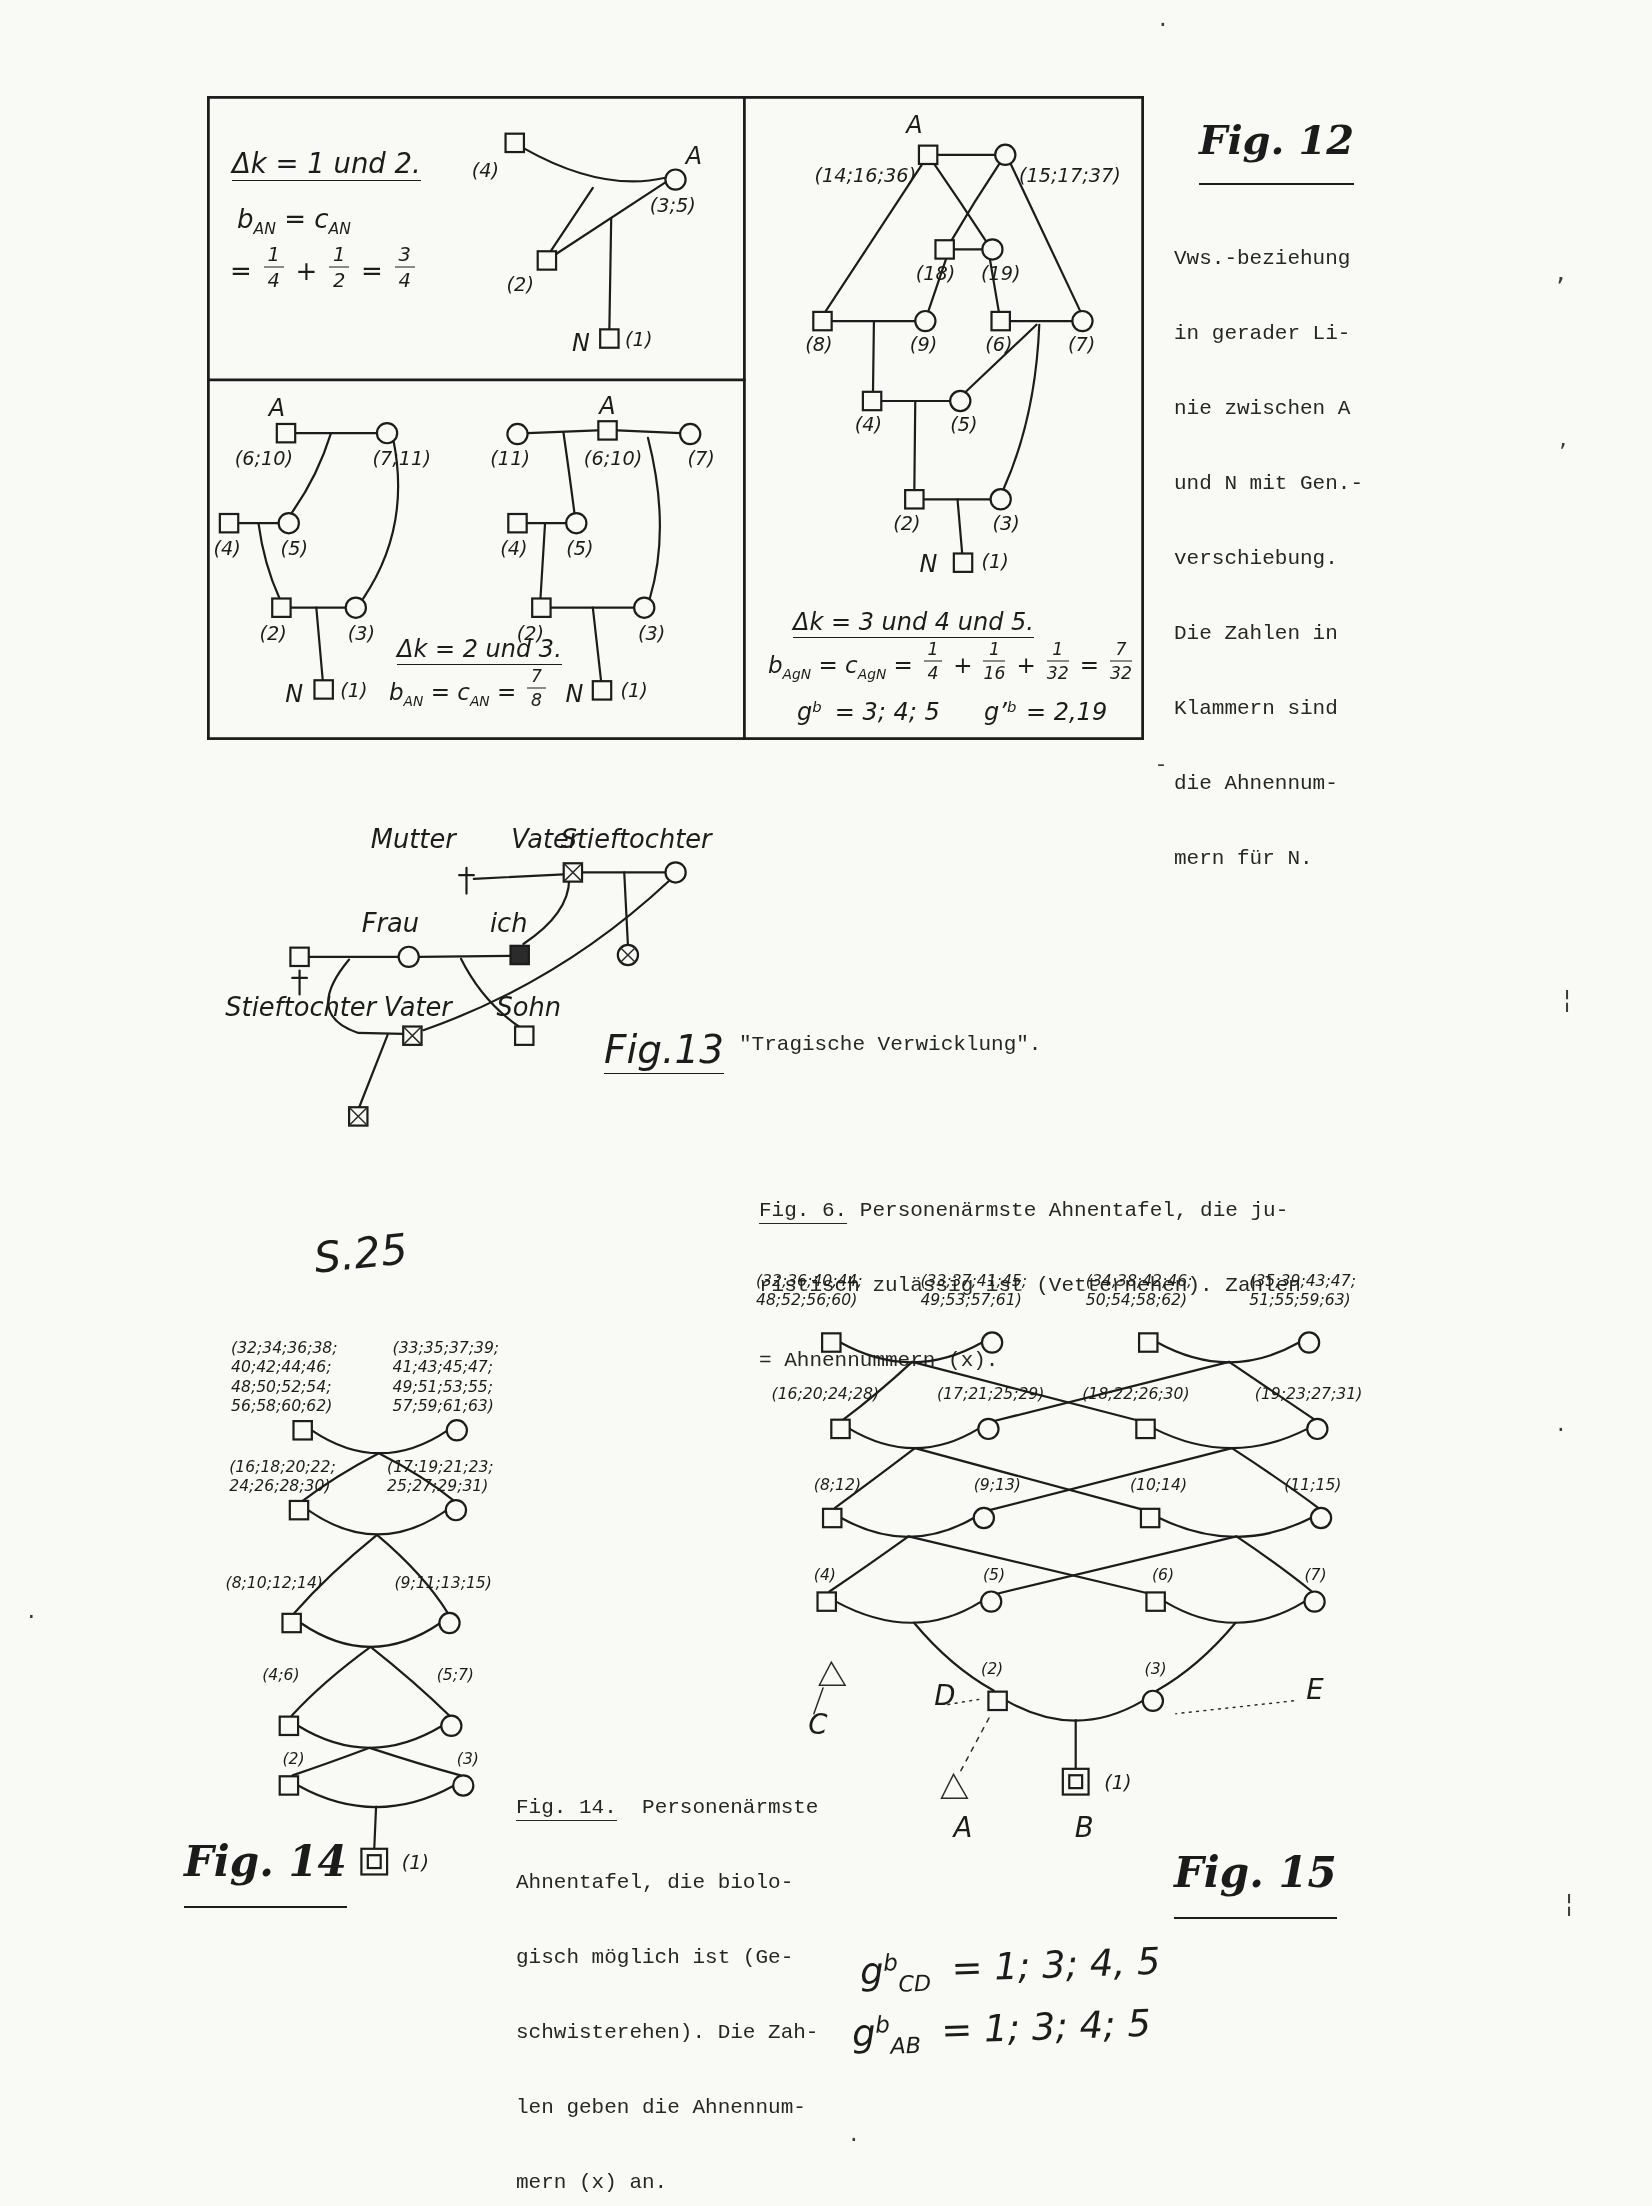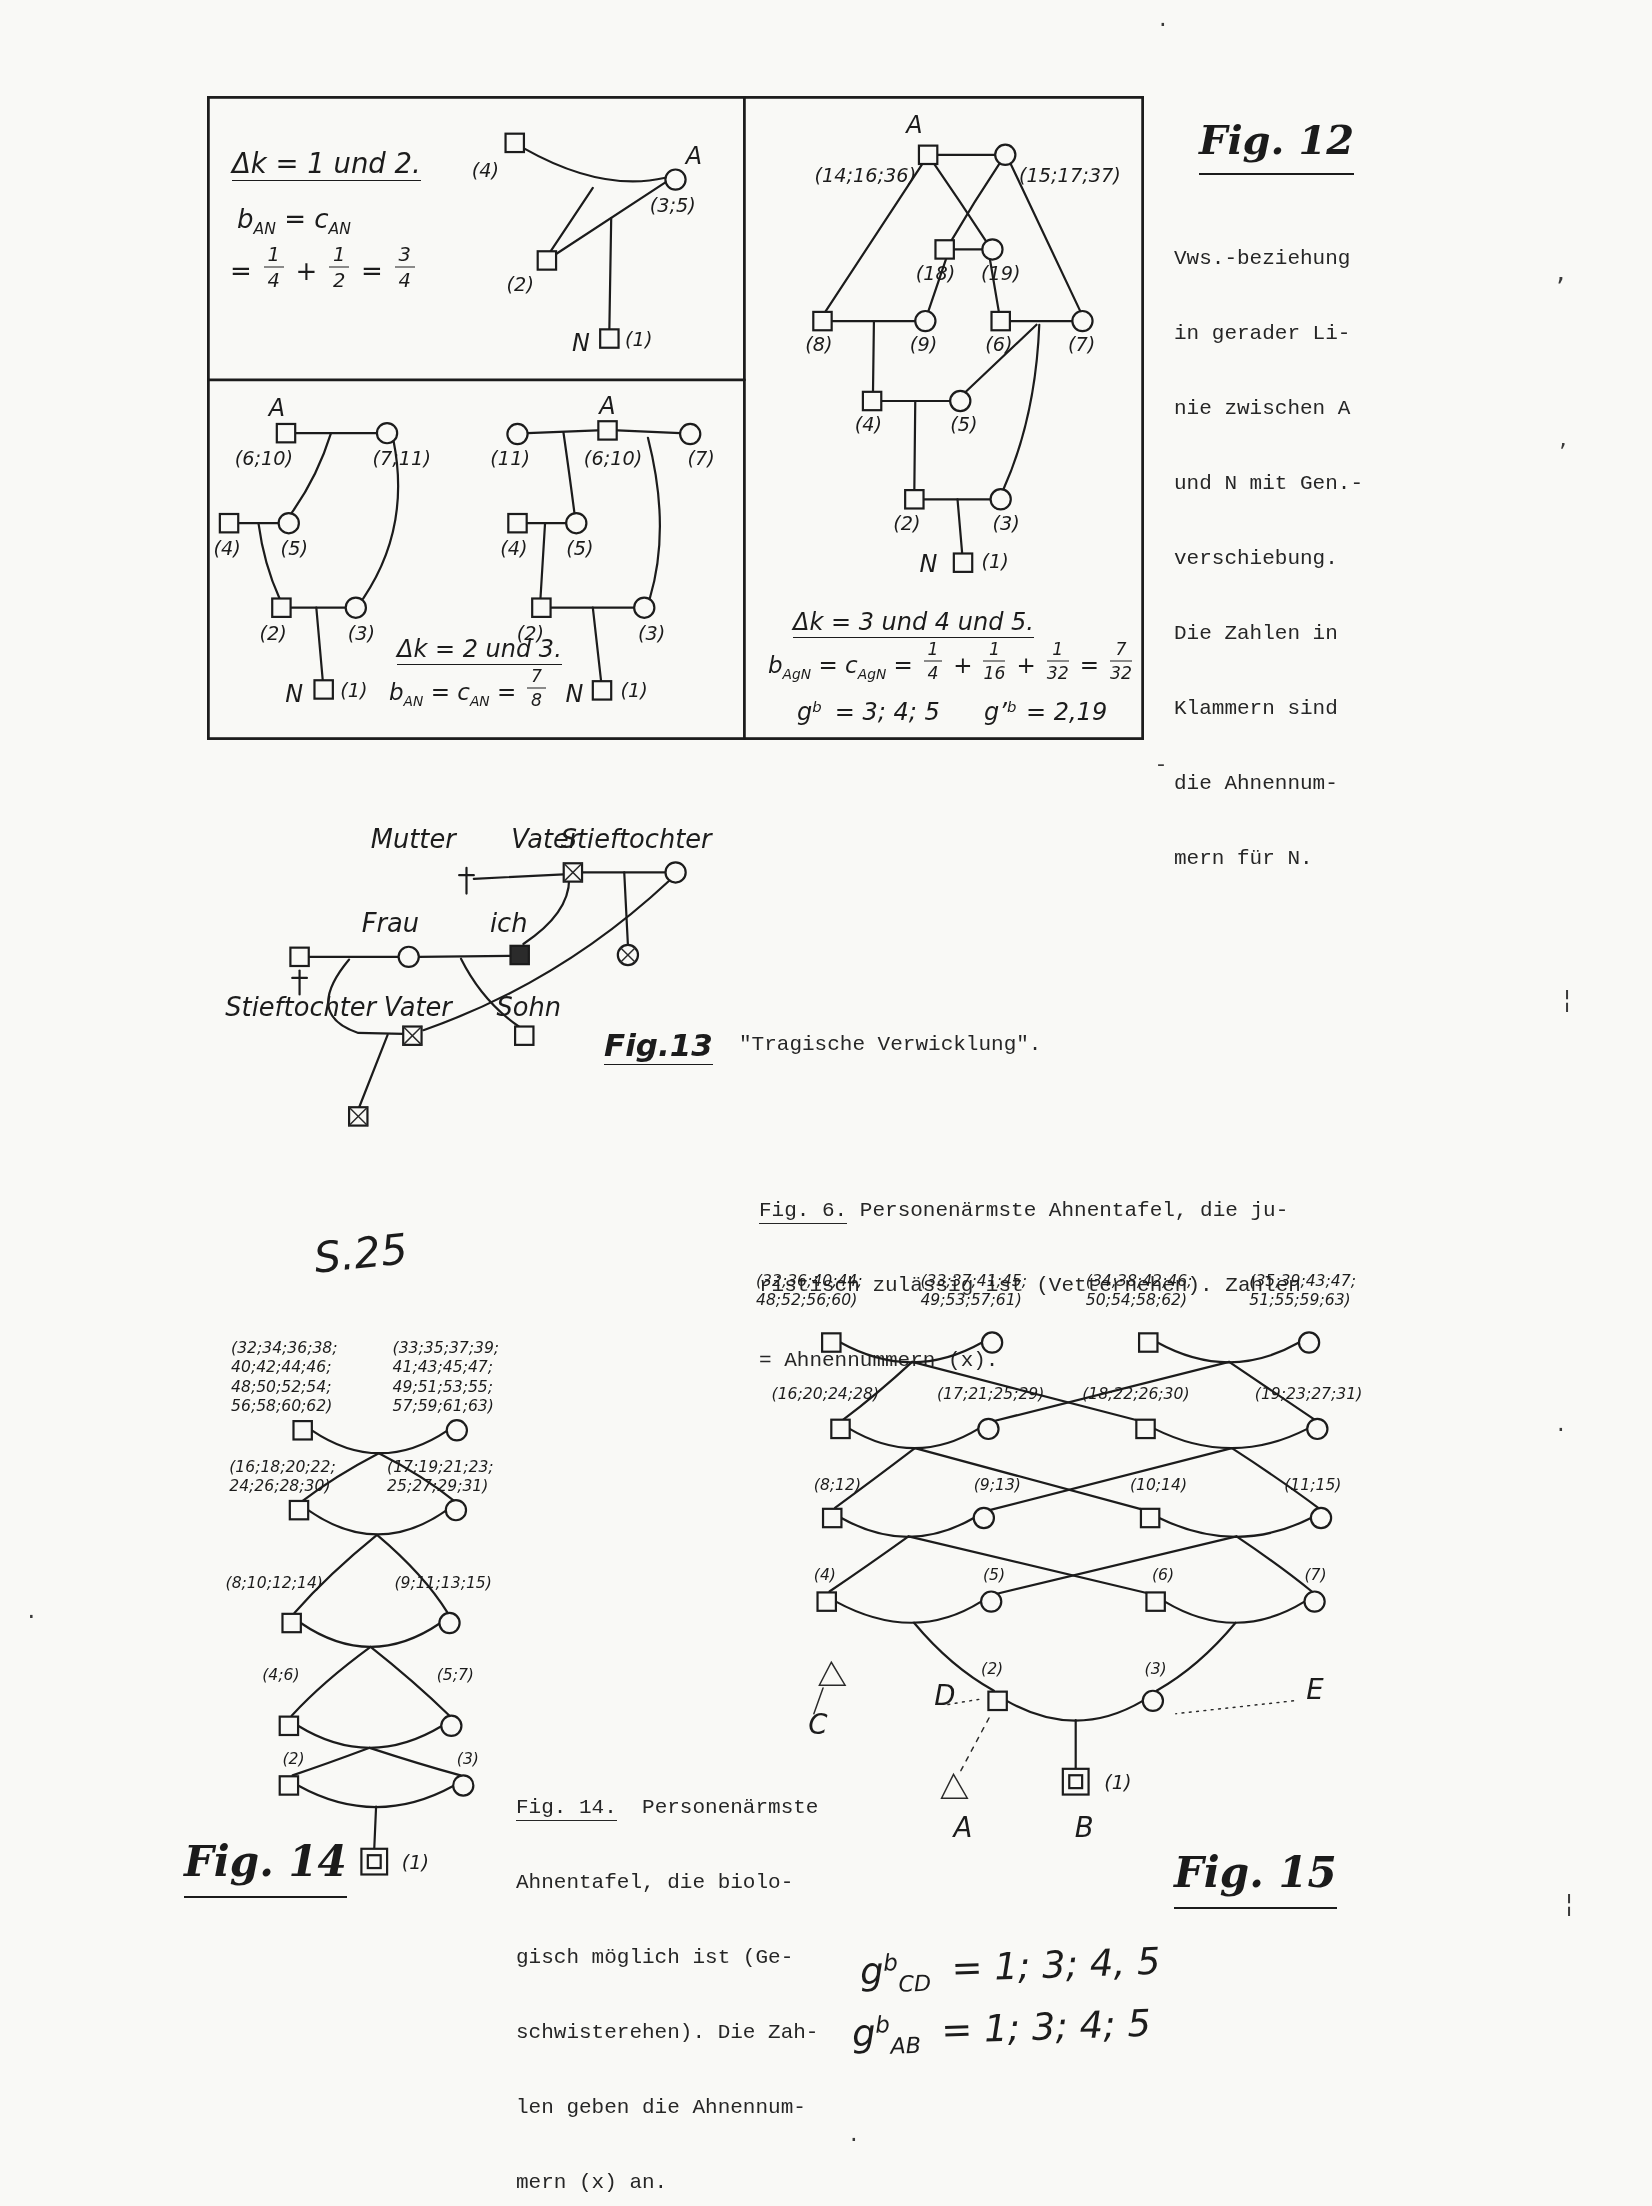--- a/index.html
+++ b/index.html
@@ -3,21 +3,21 @@
 <meta charset="utf-8">
 <style>
   * { margin:0; padding:0; box-sizing:border-box; }
   html,body { background:#ffffff; }
   .page { position:relative; width:1653px; height:2207px; background:#f9f9f6; overflow:hidden; color:#1b1b1b; }
   .abs { position:absolute; }
   .hw { font-family:"DejaVu Sans",sans-serif; font-style:italic; color:#1c1c1c; white-space:nowrap; }
   .tw { font-family:"Liberation Mono","DejaVu Sans Mono",monospace; color:#262626; white-space:pre; }
   .twline { line-height:25px; font-size:21px; }
   .ulhw { border-bottom:1.8px solid #1c1c1c; padding-bottom:1px; }
-  .figtitle { font-family:"DejaVu Serif",serif; font-weight:bold; font-style:italic; display:inline-block; border-bottom:2.8px solid #1c1c1c; padding-bottom:10px; white-space:nowrap; }
+  .figtitle { font-family:"DejaVu Serif",serif; font-weight:bold; font-style:italic; display:inline-block; border-bottom:2.8px solid #1c1c1c; padding-bottom:20px; white-space:nowrap; }
   .frac { display:inline-block; vertical-align:middle; text-align:center; line-height:1; margin:0 3.7px; transform:translateY(-5.5px); }
   .frac .fn { display:block; padding:0 3.7px 2.8px; border-bottom:1.8px solid #1c1c1c; font-size:0.75em; }
   .frac .fd { display:block; padding-top:2.8px; font-size:0.75em; }
   sub.hs { font-size:0.6em; vertical-align:-0.4em; font-style:italic; }
   sup.hs { font-size:0.62em; vertical-align:0.55em; font-style:italic; }
   .ink  { stroke:#1c1c1c; stroke-width:2.4; fill:none; stroke-linecap:round; }
   .inkthin { stroke:#2a2a2a; stroke-width:1.6; fill:none; stroke-linecap:round; }
   .node { fill:#f9f9f6; stroke:#1c1c1c; stroke-width:2.4; }
   .nodedark { fill:#2b2b2b; stroke:#1c1c1c; stroke-width:2.4; }
   svg text { font-family:"DejaVu Sans",sans-serif; font-style:italic; fill:#1c1c1c; }
@@ -280,21 +280,21 @@
 
     <text class="lab-row" x="220" y="28" text-anchor="middle">Mutter</text>
     <text class="lab-row" x="364" y="28" text-anchor="middle">Vater</text>
     <text class="lab-row" x="463" y="28" text-anchor="middle">Stieftochter</text>
     <text class="lab-row" x="195" y="120" text-anchor="middle">Frau</text>
     <text class="lab-row" x="324" y="120" text-anchor="middle">ich</text>
     <text class="lab-row" x="15" y="212" text-anchor="start">Stieftochter</text>
     <text class="lab-row" x="225" y="212" text-anchor="middle">Vater</text>
     <text class="lab-row" x="346" y="212" text-anchor="middle">Sohn</text>
   </svg>
-  <div class="abs hw ulhw" style="left:604px;top:1027px;font-size:31px;font-weight:bold;">Fig.13</div>
+  <div class="abs hw ulhw" style="left:604px;top:1027px;font-size:39px;font-weight:normal;">Fig.13</div>
   <div class="abs tw twline" style="left:739px;top:1032px;">"Tragische Verwicklung".</div>
 
   <div class="abs tw twline" style="left:759px;top:1148px;">
     <div><span class="ulhw" style="border-color:#262626;">Fig. 6.</span><span> Personenärmste Ahnentafel, die ju-</span></div>
     <div>ristisch zulässig ist (Vetternehen). Zahlen</div>
     <div>= Ahnennummern (x).</div>
   </div>
 
   <div class="abs hw" style="left:314px;top:1229px;font-size:42px;transform:rotate(-6deg);">S.25</div>
 

